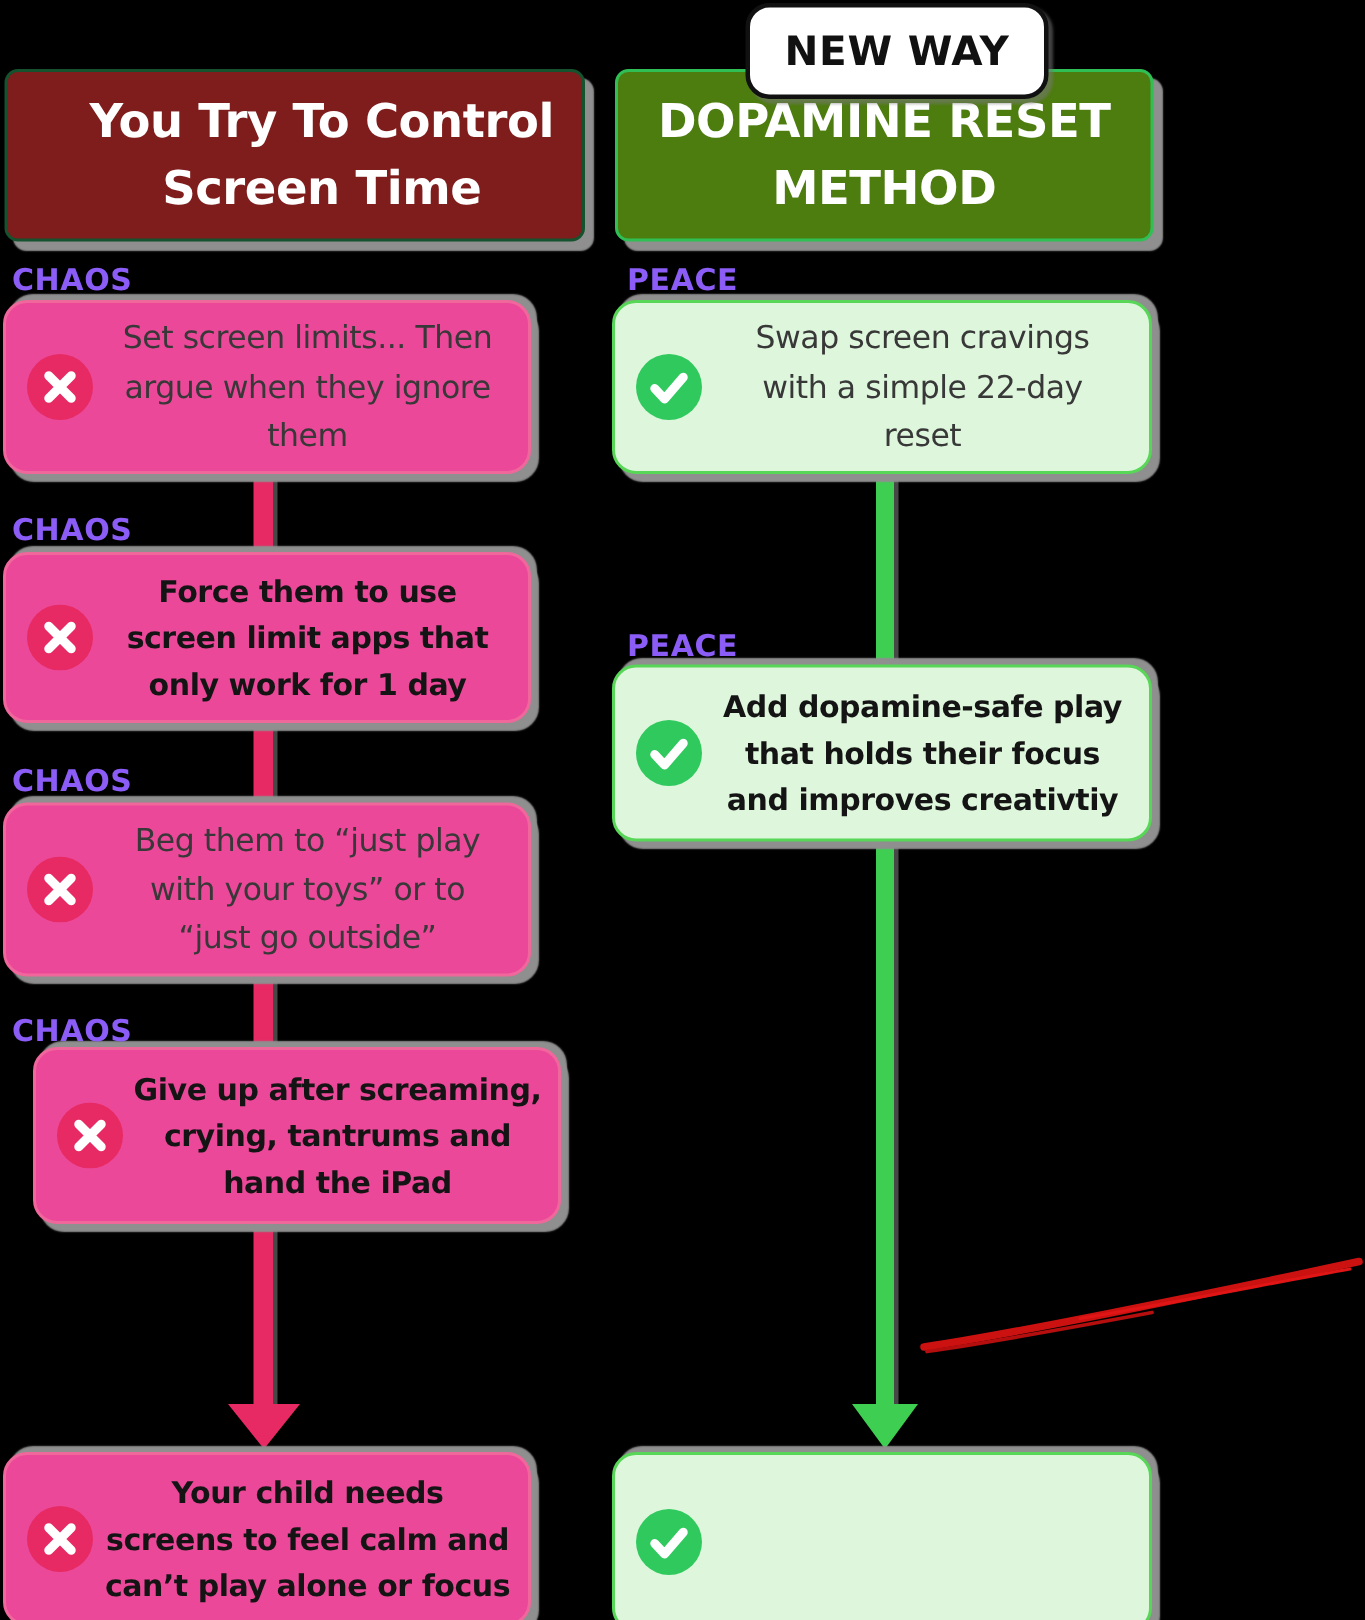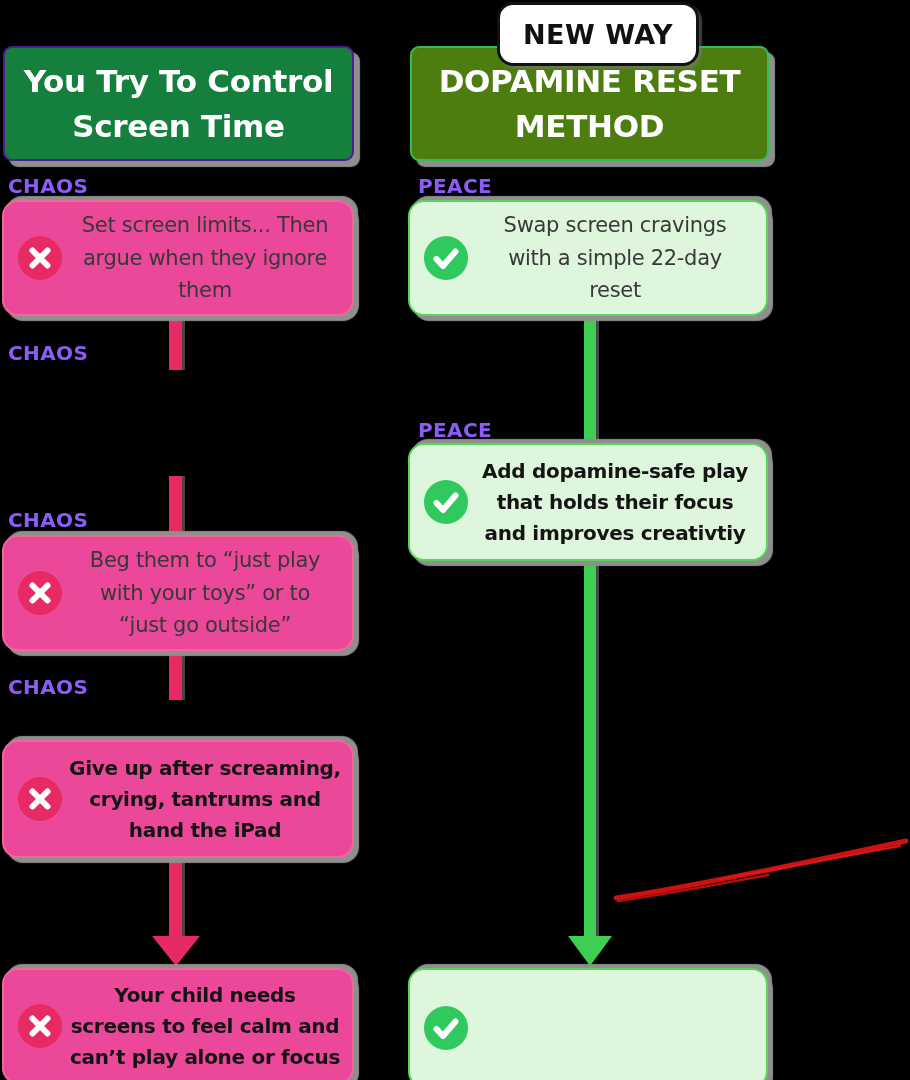--- a/index.html
+++ b/index.html
@@ -16,21 +16,21 @@
   }
   .pill-old{left:86px;top:2px;width:190px;height:56px;}
   .pill-new{left:497px;top:2px;width:196px;height:58px;}
   
   .hdr{
     position:absolute;display:flex;align-items:center;justify-content:center;
     text-align:center;color:#fff;font-weight:700;font-size:31px;line-height:1.45;
     white-space:pre-line;border-radius:9px;z-index:4;letter-spacing:-.3px;
     box-shadow:6px 6px 1px #8f8f8f;
   }
-  .hdr-old{left:3px;top:46px;width:347px;height:111px;background:#15803d;border:2px solid #4c1d95;}
+  .hdr-old{left:3px;top:46px;width:347px;height:111px;background:#7f1d1d;border:2px solid #14532d;padding-left:36px;}
   .hdr-new{left:410px;top:46px;width:355px;height:111px;background:#4d7c0f;border:2px solid #2fbf54;}
   
   .steplabel{
     position:absolute;color:#8b5cf6;font-weight:700;font-size:20px;letter-spacing:.4px;z-index:5;
   }
   
   .box{
     position:absolute;display:flex;align-items:center;border-radius:16px;z-index:4;
     box-shadow:4px -4px 1px #8f8f8f,5px 5px 1px #8f8f8f;
   }
@@ -83,32 +83,41 @@
   <div class="box box-old" style="top:200px;height:112px;">
     <svg class="badge" viewBox="0 0 44 44">
         <circle cx="22" cy="22" r="22" fill="#e72a63"></circle>
         <path d="M14.5 14.5 L29.5 29.5 M29.5 14.5 L14.5 29.5" stroke="#fff" stroke-width="6" stroke-linecap="round"></path>
       </svg>
     <div class="boxtext t-regular">Set screen limits... Then
 argue when they ignore
 them</div>
   </div>
 
+  <div class="box box-old" style="top:368px;height:110px;">
+    <svg class="badge" viewBox="0 0 44 44">
+        <circle cx="22" cy="22" r="22" fill="#e72a63"></circle>
+        <path d="M14.5 14.5 L29.5 29.5 M29.5 14.5 L14.5 29.5" stroke="#fff" stroke-width="6" stroke-linecap="round"></path>
+      </svg>
+    <div class="boxtext t-bold">Force them to use
+screen limit apps that
+only work for 1 day</div>
+  </div>
 
   <div class="box box-old" style="top:535px;height:112px;">
     <svg class="badge" viewBox="0 0 44 44">
         <circle cx="22" cy="22" r="22" fill="#e72a63"></circle>
         <path d="M14.5 14.5 L29.5 29.5 M29.5 14.5 L14.5 29.5" stroke="#fff" stroke-width="6" stroke-linecap="round"></path>
       </svg>
     <div class="boxtext t-regular">Beg them to “just play
 with your toys” or to
 “just go outside”</div>
   </div>
 
-  <div class="box box-old" style="top:740px;height:114px;">
+  <div class="box box-old" style="top:698px;height:114px;margin-left:20px;">
     <svg class="badge" viewBox="0 0 44 44">
         <circle cx="22" cy="22" r="22" fill="#e72a63"></circle>
         <path d="M14.5 14.5 L29.5 29.5 M29.5 14.5 L14.5 29.5" stroke="#fff" stroke-width="6" stroke-linecap="round"></path>
       </svg>
     <div class="boxtext t-bold">Give up after screaming,
 crying, tantrums and
 hand the iPad</div>
   </div>
 
   <div class="box box-old" style="top:968px;height:112px;">

